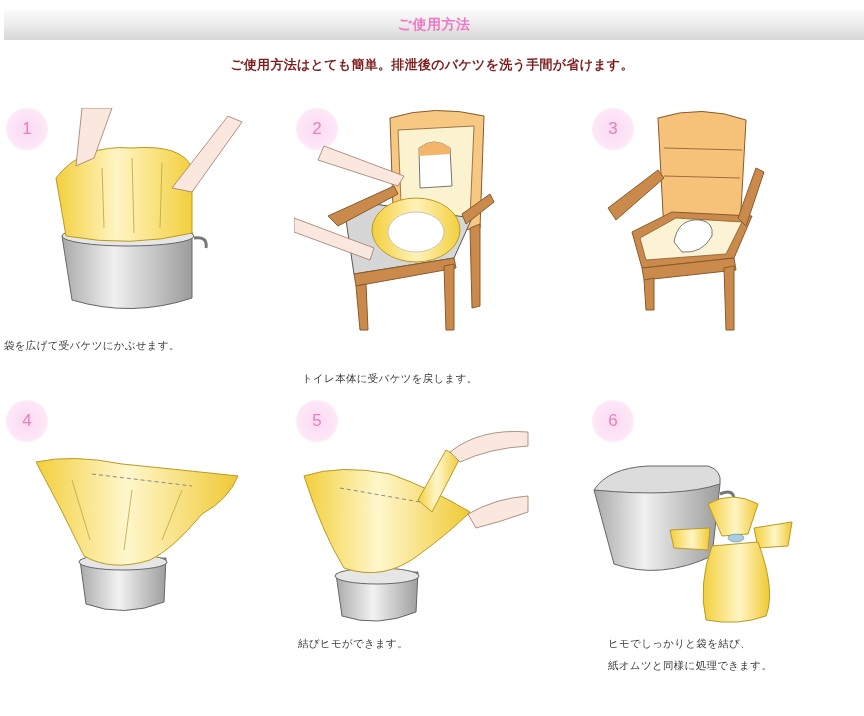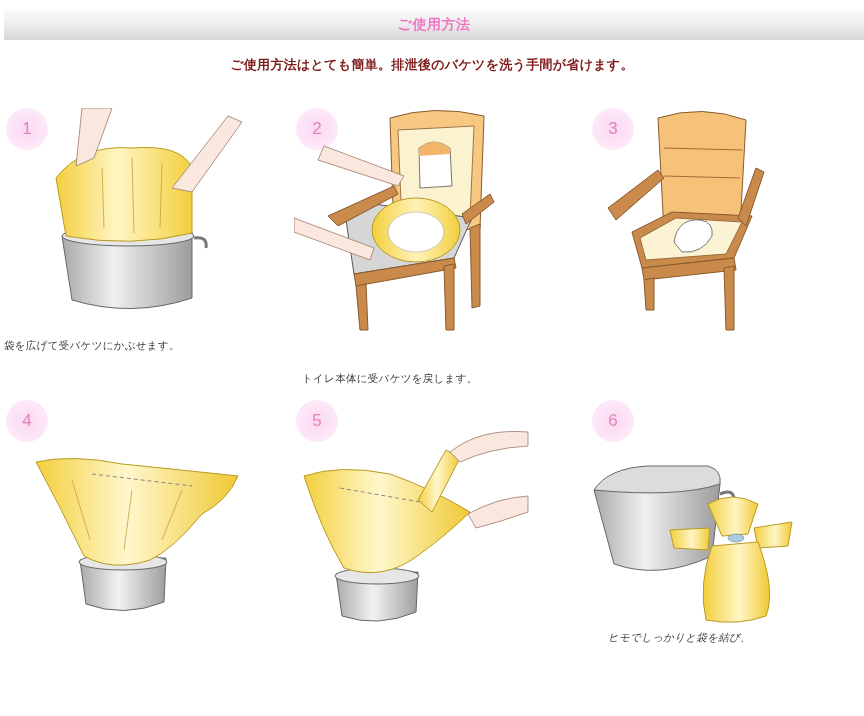--- a/index.html
+++ b/index.html
@@ -152,20 +152,21 @@
     </defs>
     <path d="M36 152 L118 150 L116 190 Q78 206 42 194 Z" fill="url(#b5)" stroke="#666"></path>
     <ellipse cx="77" cy="154" rx="42" ry="8" fill="#e6e6e6" stroke="#666"></ellipse>
     <path d="M4 54 Q40 42 90 52 Q130 66 170 90 Q150 110 120 132 Q84 160 44 146 Q22 110 4 54 Z" fill="url(#g5)" stroke="#b99a22"></path>
     <path d="M118 78 L146 28 L160 36 L132 90 Z" fill="url(#g5)" stroke="#b99a22"></path>
     <path d="M40 66 L120 80" stroke="#888" stroke-dasharray="4 3" fill="none"></path>
     <path d="M150 30 Q180 6 228 10 L228 24 Q190 26 160 40 Z" fill="#fae8de" stroke="#9c7a6a" stroke-width="0.8"></path>
     <path d="M168 92 Q196 76 228 74 L228 90 Q200 100 176 106 Z" fill="#fae8de" stroke="#9c7a6a" stroke-width="0.8"></path>
   </svg>
   <div class="caption" style="left:6px; top:232px;">
+    <div>結びヒモができます。</div>
   </div>
 </div>
 
 <div class="step" style="left:582px; top:400px; height:280px;">
   <div class="num" style="left:10px;">6</div>
   <svg width="220" height="200" viewBox="0 0 220 200" style="left:6px; top:60px;">
     <defs>
       <linearGradient id="g6" x1="0" x2="1">
           <stop offset="0" stop-color="#f3cf3c"></stop>
           <stop offset="0.55" stop-color="#fff5c4"></stop>
@@ -179,16 +180,17 @@
     </defs>
     <path d="M6 30 L132 24 L124 96 Q72 120 26 104 Z" fill="url(#b6)" stroke="#666"></path>
     <path d="M6 30 Q20 8 60 6 L120 6 Q134 10 132 24 Q90 38 6 30 Z" fill="#dcdcdc" stroke="#666"></path>
     <path d="M132 34 q14 -6 14 6" fill="none" stroke="#777" stroke-width="3"></path>
     <path d="M82 70 L122 68 L120 90 L86 88 Z" fill="url(#g6)" stroke="#b99a22"></path>
     <path d="M166 68 L204 62 L200 86 L170 88 Z" fill="url(#g6)" stroke="#b99a22"></path>
     <path d="M120 44 Q144 30 170 44 L160 74 L134 76 Z" fill="url(#g6)" stroke="#b99a22"></path>
     <path d="M124 86 L170 82 Q188 130 178 156 Q150 166 118 160 Q110 124 124 86 Z" fill="url(#g6)" stroke="#b99a22"></path>
     <ellipse cx="148" cy="78" rx="8" ry="4" fill="#a6cde0" stroke="#6a8a9a" stroke-width="0.6"></ellipse>
   </svg>
-  <div class="caption" style="left:26px; top:226px;font-style:italic;">
+  <div class="caption" style="left:26px; top:232px;">
     <div>ヒモでしっかりと袋を結び、</div>
+    <div>紙オムツと同様に処理できます。</div>
   </div>
 </div>
 
 </body></html>

